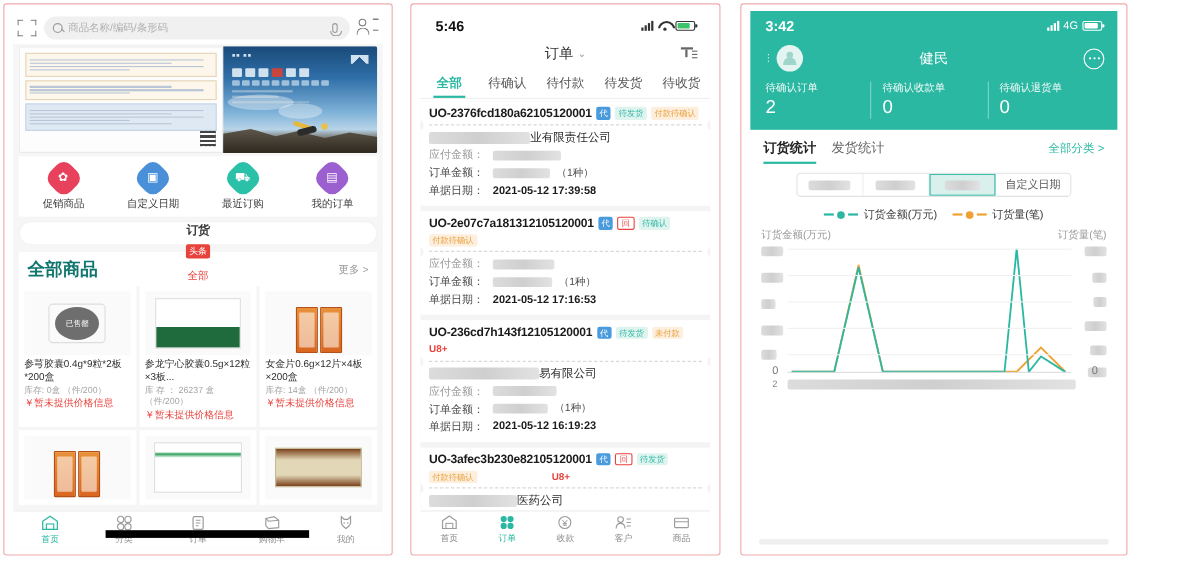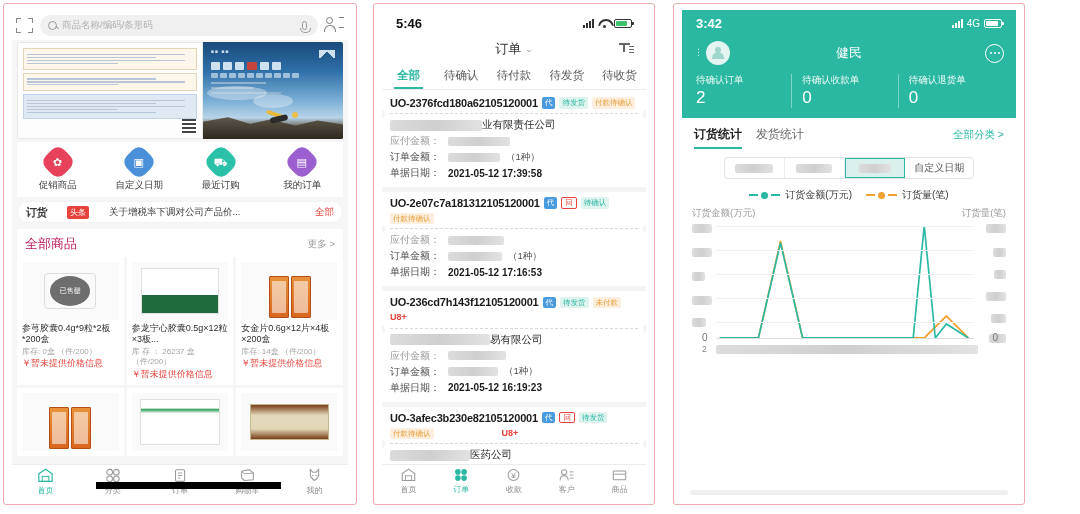--- a/index.html
+++ b/index.html
@@ -73,29 +73,29 @@
   .ban-r .flyer .hd2 { position:absolute; width:6px;height:6px;background:#e8c04a;border-radius:50%; right:0; top:1px;}
 
   .quick { display:flex; background:#fff; margin:3px 5px 0 5px; padding:7px 0 5px 0; }
   .q-item { flex:1; display:flex; flex-direction:column; align-items:center; gap:4px; }
   .q-ico { width:26px;height:26px; display:flex;align-items:center;justify-content:center;
      border-radius:9px; transform:rotate(45deg); }
   .q-ico > span { transform:rotate(-45deg); font-size:11px; color:#fff; line-height:1;}
   .q-lbl { font-size:9.5px; color:#3b3b3b; }
 
   .news { margin:4px 5px 0 5px; background:#fff; border-radius:12px; height:22px;
-     display:flex; align-items:center; padding:0 8px; gap:20px; border:1px solid #f2f2f2;}
+     display:flex; align-items:center; padding:0 8px; gap:5px; border:1px solid #f2f2f2;flex-direction:column;}
   .news-brand { font-size:11px; font-weight:bold; color:#3b3b3b; letter-spacing:-.5px;}
   .news-tag { background:#e8423c; color:#fff; font-size:8px; padding:1px 3px; border-radius:2px; }
   .news-txt { flex:1; font-size:9.5px; color:#3b3b3b; white-space:nowrap; overflow:hidden; }
   .news-all { font-size:9.5px; color:#e8423c; }
 
   .sec-head { margin:6px 5px 0 5px; background:#fff; display:flex; align-items:center;
      justify-content:space-between; padding:6px 8px 4px 8px; }
-  .sec-title { font-size:13px; font-weight:normal; color:#be185d; }
+  .sec-title { font-size:16px; font-weight:bold; color:#0f766e; }
   .sec-more { font-size:9.5px; color:#999; }
 
   .grid { margin:0 5px; display:grid; grid-template-columns:repeat(3,1fr); gap:3px; }
   .card { background:#fff; padding:5px; }
   .card-img { height:58px; background:#fafafa; display:flex; align-items:center; justify-content:center; position:relative; overflow:hidden;}
   .sold-out { width:52px;height:36px; border:1px solid #ddd; border-radius:4px; display:flex;align-items:center;justify-content:center; }
   .sold-circ { width:40px;height:30px;background:#6e6e6e;border-radius:50%; display:flex;align-items:center;justify-content:center;color:#fff;font-size:7px;}
   .card-name { font-size:9px; color:#2e2e2e; line-height:1.25; margin-top:3px; height:23px; overflow:hidden;}
   .card-stock { font-size:8px; color:#a5a5a5; margin-top:1px; line-height:1.3;}
   .card-price { font-size:9px; color:#e8423c; line-height:1.25; margin-top:1px;}

